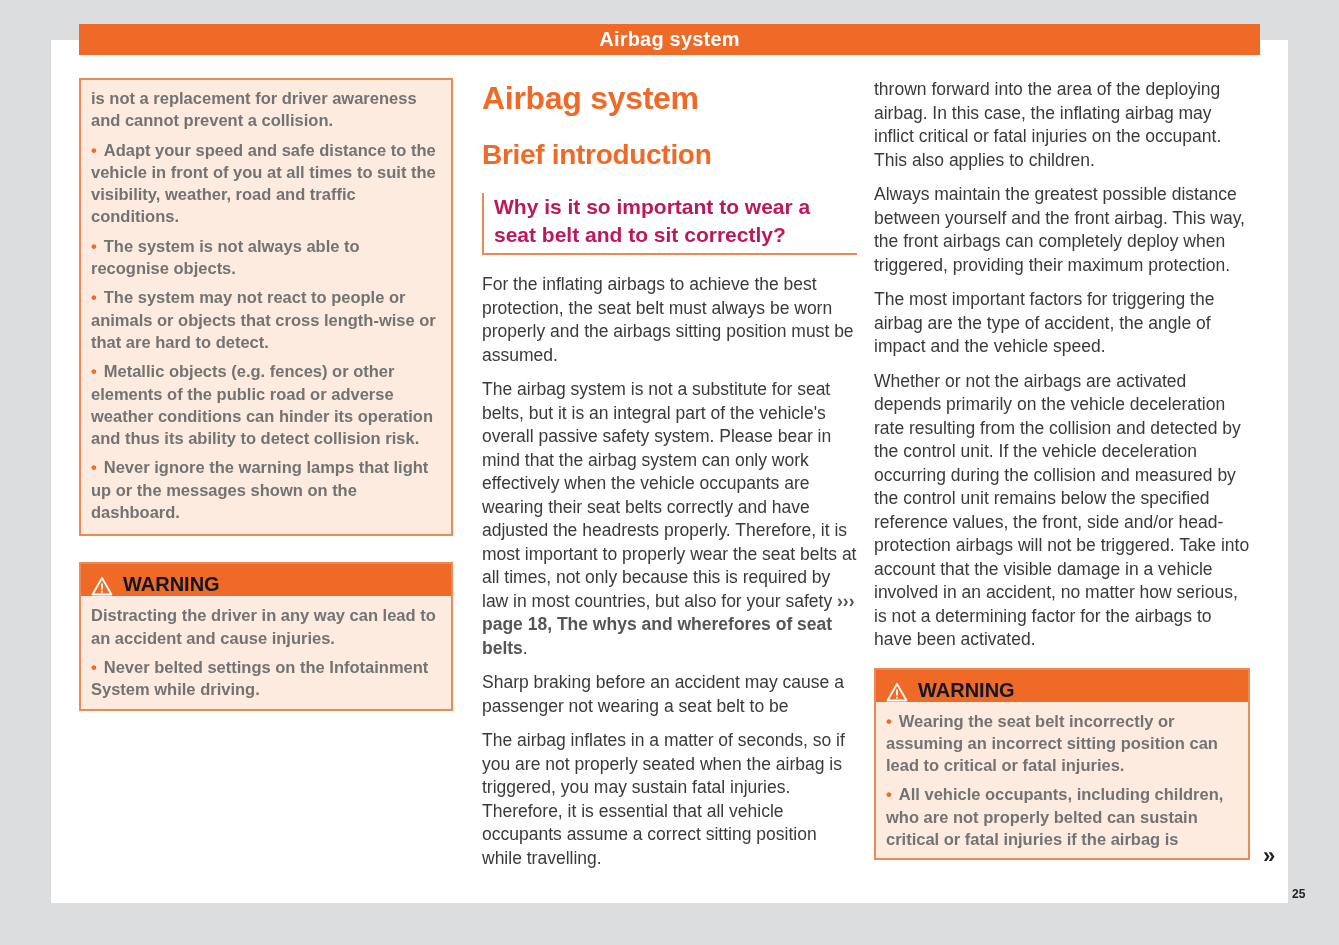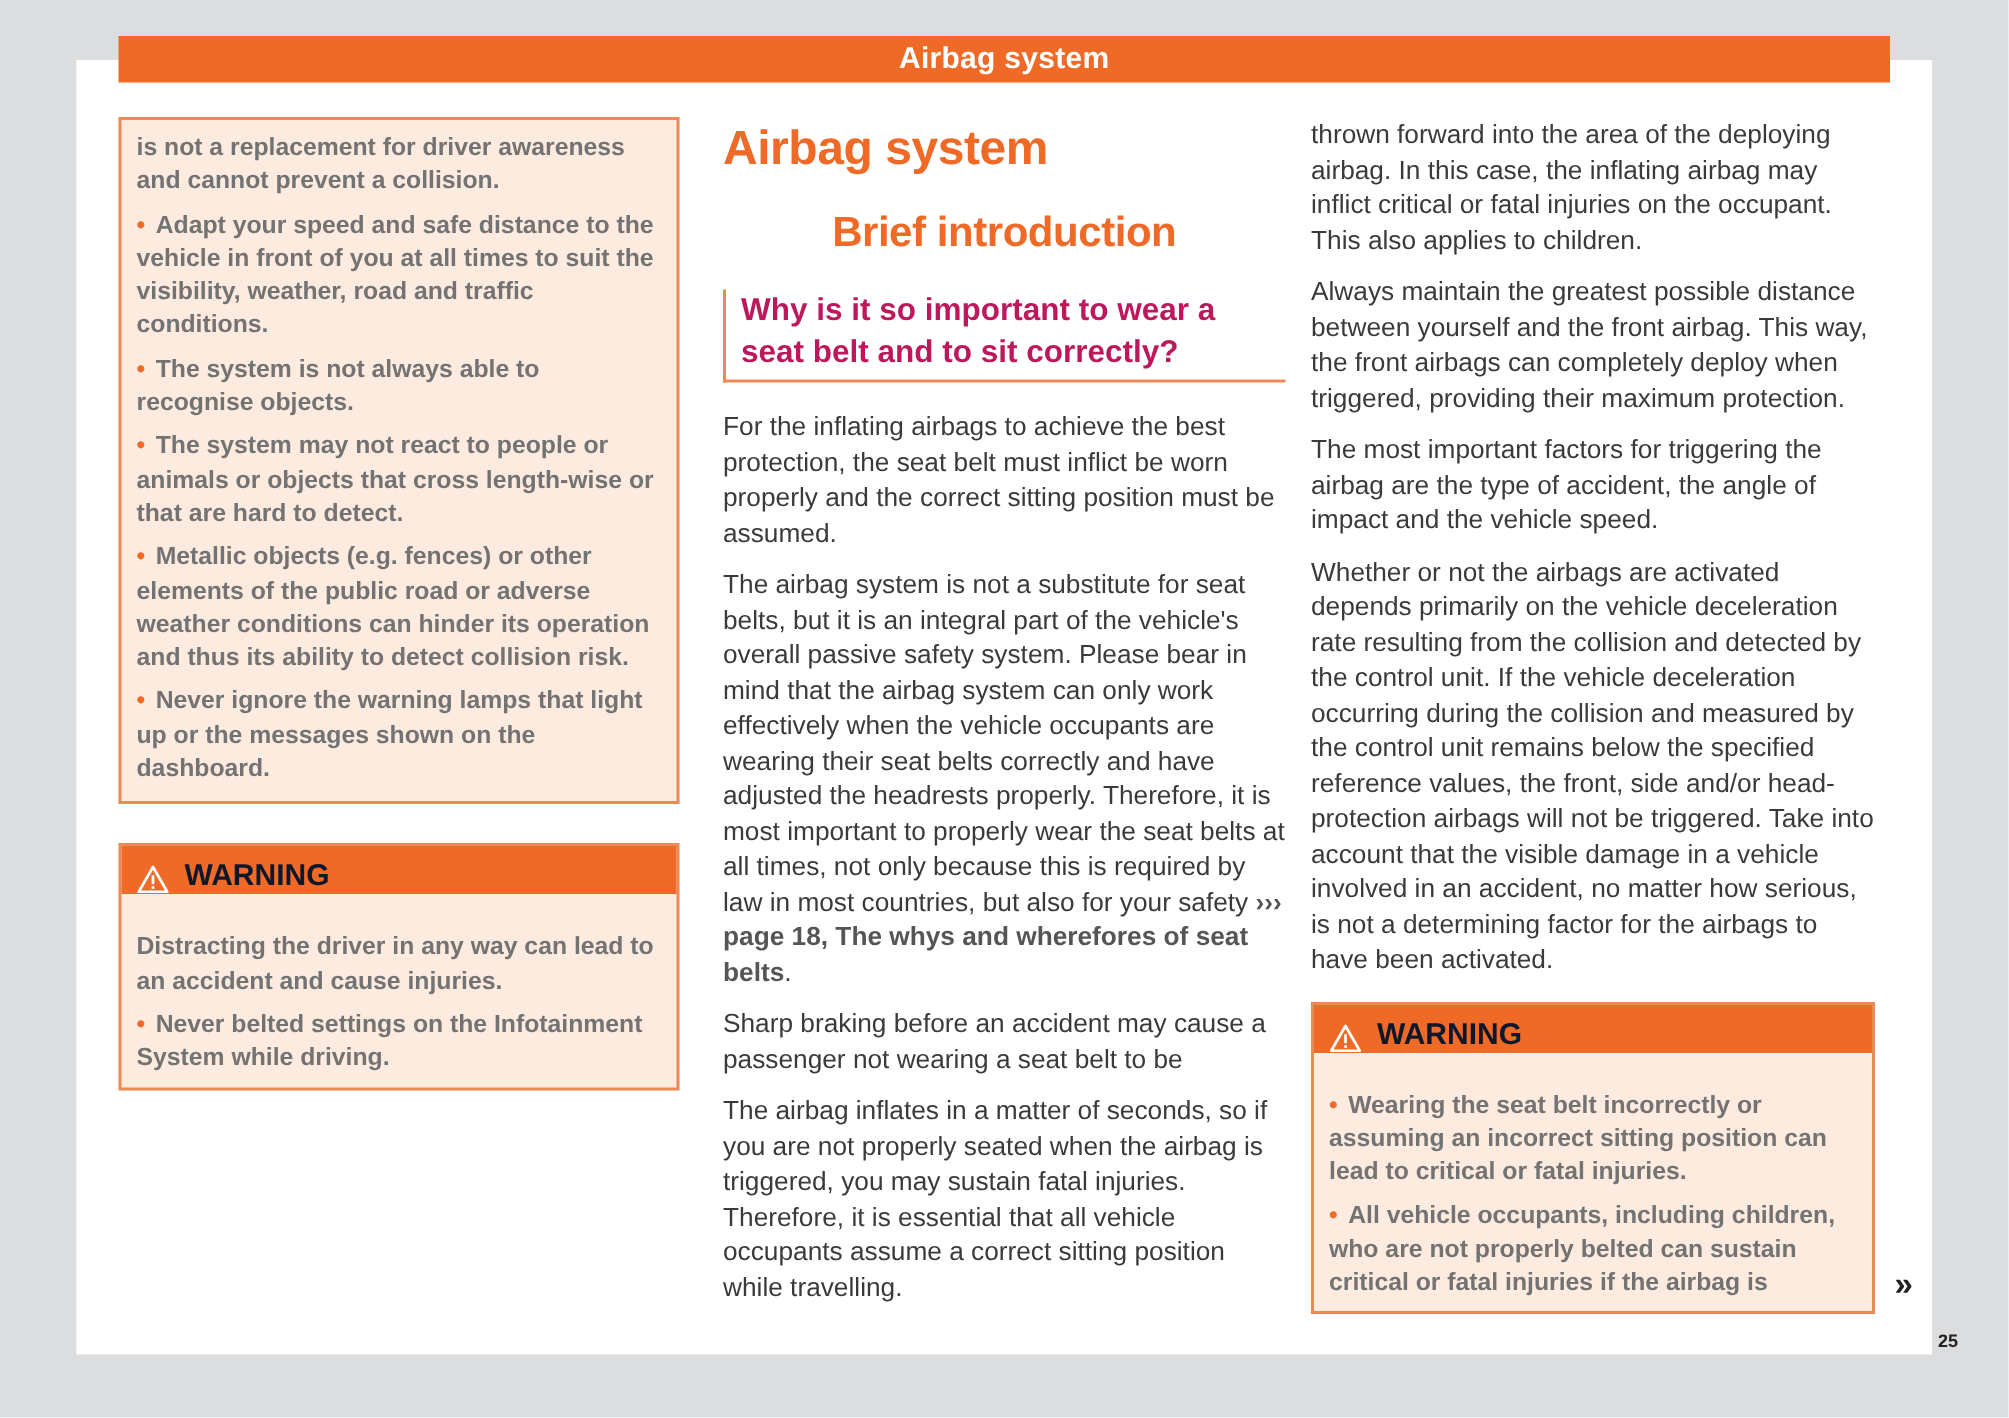--- a/index.html
+++ b/index.html
@@ -58,38 +58,37 @@
     background: #ef6a26;
     color: #0f172a;
     height: 32px;
     display: flex;
     align-items: flex-end;
     padding-left: 10px;
     font-weight: bold;
     font-size: 20px;
   }
   .warn-head svg { margin-right: 10px; }
-  .warn-body { padding: 24px 10px 1px 10px; }
+  .warn-body { padding: 8px 10px 1px 10px; }
 
   h1.title {
     color: #ef6a26;
     font-size: 32px;
     line-height: 40px;
     font-weight: bold;
     margin-top: 0px;
     letter-spacing: -0.3px;
   }
   h2.subtitle {
     color: #ef6a26;
     font-size: 28px;
     line-height: 36px;
     font-weight: bold;
     margin-top: 19px;
     letter-spacing: -0.3px;
-    text-align: center;
   }
   .h3box {
     margin-top: 20px;
     border-left: 2px solid #ec8a55;
     border-bottom: 2px solid #ec8a55;
     padding: 0 0 4px 10px;
   }
   .h3box h3 {
     font-size: 21px;
     line-height: 28px;
@@ -147,21 +146,21 @@
   </div>
 </div>
 
 <div class="col col2">
   <h1 class="title">Airbag system</h1>
   <h2 class="subtitle">Brief introduction</h2>
   <div class="h3box">
     <h3>Why is it so important to wear a seat belt and to sit correctly?</h3>
   </div>
   <div style="margin-top:18px;">
-    <p class="body-p">For the inflating airbags to achieve the best protection, the seat belt must inflict be worn properly and the correct sitting position must be assumed.</p>
+    <p class="body-p">For the inflating airbags to achieve the best protection, the seat belt must always be worn properly and the airbags sitting position must be assumed.</p>
     <p class="body-p">
       <span>The airbag system is not a substitute for seat belts, but it is an integral part of the vehicle's overall passive safety system. Please bear in mind that the airbag system can only work effectively when the vehicle occupants are wearing their seat belts correctly and have adjusted the headrests properly. Therefore, it is most important to properly wear the seat belts at all times, not only because this is required by law in most countries, but also for your safety</span>
       <a class="xref">
         <span>›››</span>
         <span>page 18, The whys and wherefores of seat belts</span></a><span>.</span>
     </p>
     <p class="body-p">Sharp braking before an accident may cause a passenger not wearing a seat belt to be</p>
     <p class="body-p">The airbag inflates in a matter of seconds, so if you are not properly seated when the airbag is triggered, you may sustain fatal injuries. Therefore, it is essential that all vehicle occupants assume a correct sitting position while travelling.</p>
   </div>
 </div>

